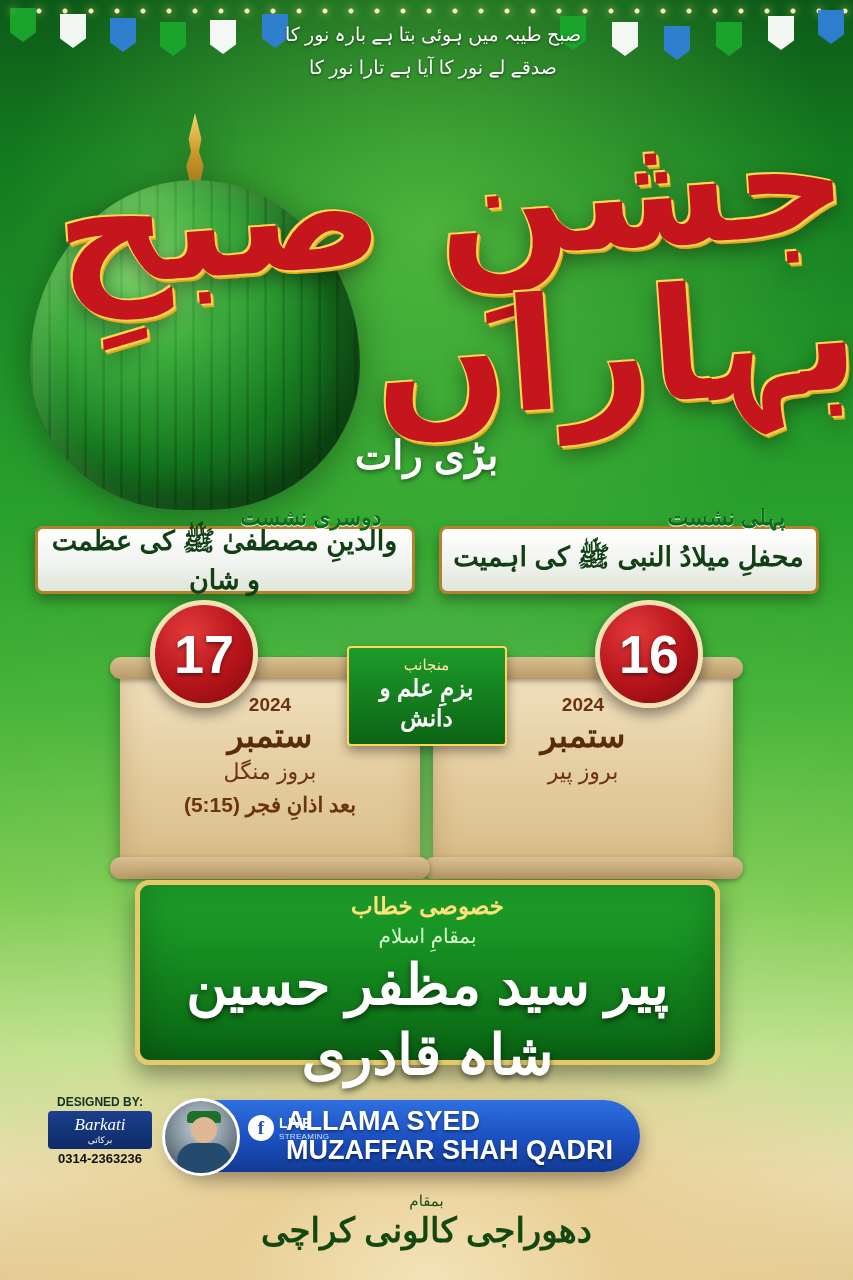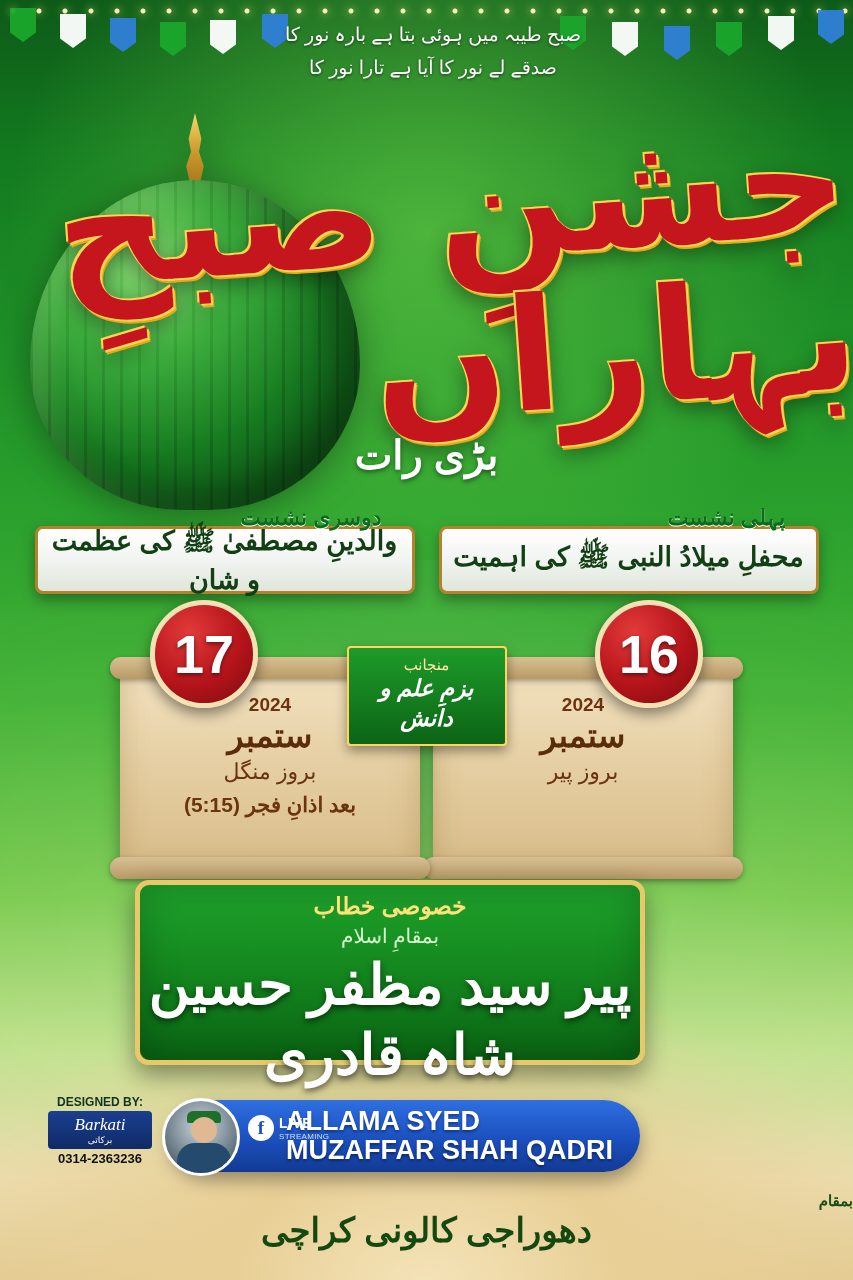--- a/index.html
+++ b/index.html
@@ -165,24 +165,24 @@
   .scroll-time { font-size: 21px; margin-top: 8px; font-weight: bold; }
   .ribbon {
     position: absolute; left: 50%; top: 18px; transform: translateX(-50%);
     width: 160px; padding: 8px 6px 10px;
     background: linear-gradient(180deg,#1e9b2a,#0c6415);
     border: 2px solid #ffd659; border-radius: 4px;
     color: #fff; text-align: center; direction: rtl;
     box-shadow: 0 5px 12px rgba(0,0,0,.4);
   }
   .ribbon .r-top { font-size: 15px; color: #ffe9a3; }
-  .ribbon .r-main { font-size: 23px; font-weight: bold; line-height: 1.3; font-style: italic; }
+  .ribbon .r-main { font-size: 23px; font-weight: bold; line-height: 1.3; }
   
   .speaker {
-    position: absolute; left: 135px; top: 880px; width: 510px; height: 185px;
+    position: absolute; left: 135px; top: 880px; width: 585px; height: 185px;
     background: linear-gradient(180deg,#1fa52c 0%, #15891f 45%, #0a6614 100%);
     border: 5px solid #e7c96a;
     border-radius: 14px;
     box-shadow: 0 10px 24px rgba(0,0,0,.4), inset 0 0 40px rgba(0,0,0,.25);
     text-align: center; direction: rtl;
   }
   .speaker .sp-top { margin-top: 8px; font-size: 23px; color: #ffe37a; font-weight: bold; }
   .speaker .sp-sub { font-size: 20px; color: #d9ffd0; margin-top: 4px; }
   .speaker .sp-name {
     font-size: 56px; color: #fff; font-weight: bold; margin-top: 2px; line-height: 1.25;
@@ -227,21 +227,21 @@
   .fb .live { color: #fff; font-size: 14px; font-weight: bold; letter-spacing: .5px; }
   .fb .stream { color: #cfe0ff; font-size: 8px; display:block; letter-spacing:.3px;}
   .livebar .names {
     color: #fff; font-weight: bold; font-size: 27px; line-height: 1.08; margin-left: 46px;
     text-shadow: 0 2px 3px rgba(0,0,0,.4);
   }
   
   .venue {
     position: absolute; left: 0; top: 1192px; width: 853px; text-align: center; direction: rtl;
   }
-  .venue .v-badge { font-size: 15px; color: #1a4d16; font-weight: bold; text-align: right; }
+  .venue .v-badge { font-size: 15px; color: #1a4d16; font-weight: normal; }
   .venue .v-name {
     font-size: 48px; font-weight: bold; color: #0f3d10;
     text-shadow: 0 2px 2px rgba(255,255,255,.6);
     line-height: 1.15;
   }
   .venue .v-area { font-size: 34px; font-weight: bold; color: #14480f; }
 </style>
 </head>
 <body>
 

